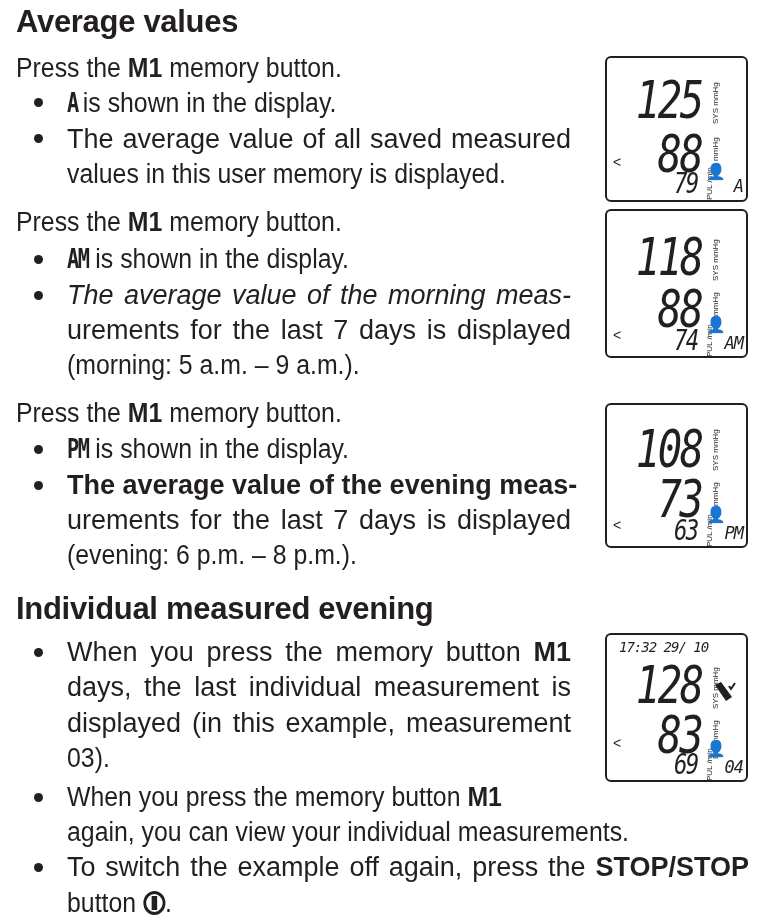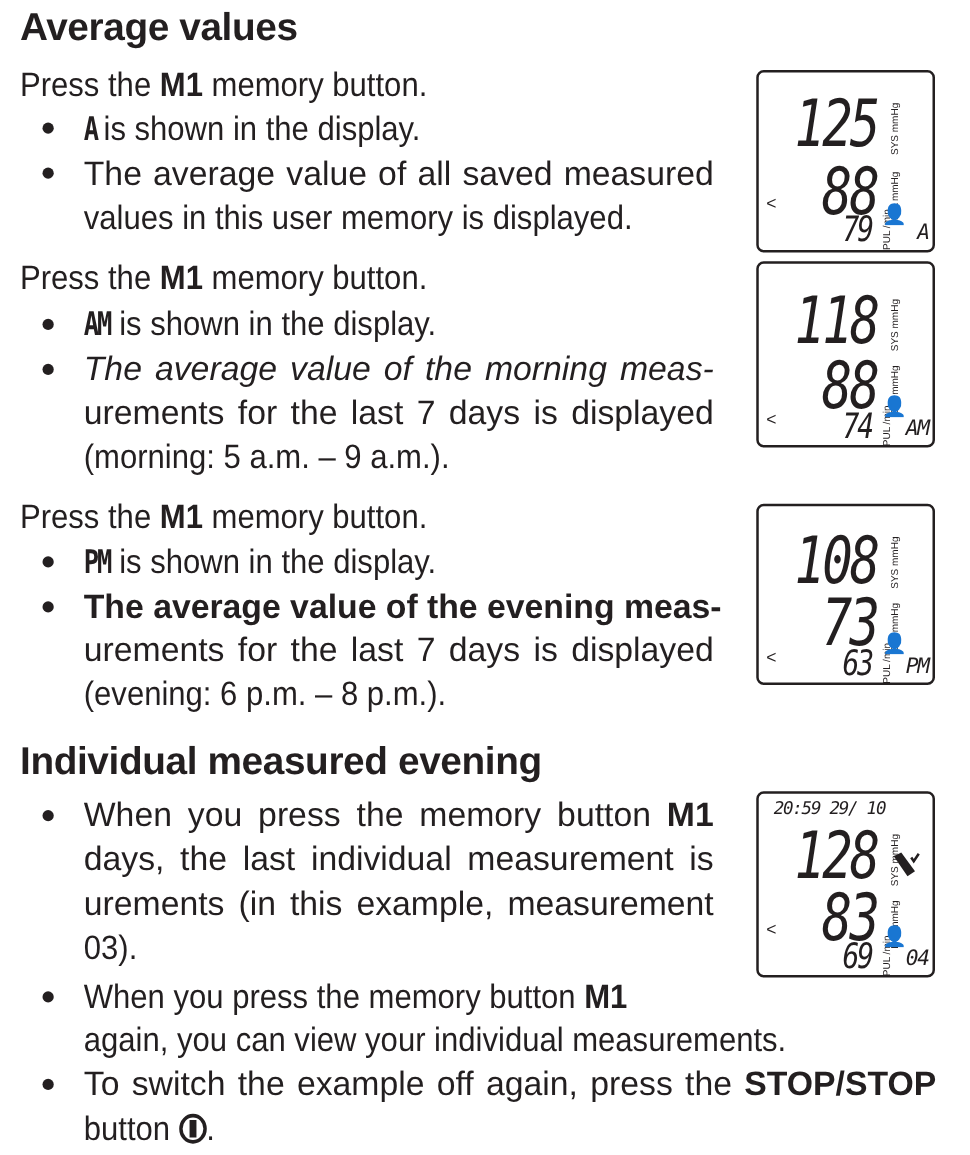--- a/index.html
+++ b/index.html
@@ -81,21 +81,21 @@
 <div class="dot" style="top:481px;"></div>
 <div class="line blt just" style="top:468px; width:504px;font-weight:bold;">The average value of the evening meas-</div>
 <div class="line blt just" style="top:503px; width:504px;">urements for the last 7 days is displayed</div>
 <div class="line blt" style="top:538px;">(evening: 6 p.m. – 8 p.m.).</div>
 
 <div class="h1" style="top:591px;">Individual measured evening</div>
 
 <div class="dot" style="top:648px;"></div>
 <div class="line blt just" style="top:635px; width:504px;"><span>When you press the memory button </span><b>M1</b></div>
 <div class="line blt just" style="top:670px; width:504px;">days, the last individual measurement is</div>
-<div class="line blt just" style="top:706px; width:504px;">urements (in this example, measurement</div>
+<div class="line blt just" style="top:706px; width:504px;">displayed (in this example, measurement</div>
 <div class="line blt" style="top:741px;">03).</div>
 
 <div class="dot" style="top:793px;"></div>
 <div class="line blt" style="top:780px;"><span>When you press the memory button </span><b>M1</b></div>
 <div class="line blt" style="top:815px;">again, you can view your individual measurements.</div>
 
 <div class="dot" style="top:863px;"></div>
 <div class="line blt just" style="top:850px; width:682px;"><span>To switch the example off again, press the </span><b>STOP/STOP</b></div>
 <div class="line blt" style="top:886px;"><span>button </span><span class="power-icon"></span><span>.</span></div>
 
@@ -129,21 +129,21 @@
   <div class="big" style="right:44px; top:68px;">73</div>
   <div class="lbl" style="left:104px; top:116px;">DIA mmHg</div>
   <div class="small" style="right:48px; top:112px;">63</div>
   <div class="lbl" style="left:98px; top:142px;">PUL /min</div>
   <div class="chev" style="top:112px;">&lt;</div>
   <div class="person" style="top:100px;">👤</div>
   <div class="mode" style="top:118px;">PM</div>
 </div>
 
 <div class="lcd" style="top:633px; height:149px;">
-  <div class="dt">20:59 29/ 10</div>
+  <div class="dt">17:32 29/ 10</div>
   <div class="big" style="right:44px; top:24px;">128</div>
   <div class="lbl" style="left:104px; top:74px;">SYS mmHg</div>
   <svg class="cuff" viewBox="0 0 24 24">
     <path d="M3 6 L9 3 L20 18 L14 22 Z" fill="#231f20"></path>
     <path d="M17 7 L19 10 L23 4" stroke="#231f20" stroke-width="2" fill="none"></path>
   </svg>
   <div class="big" style="right:44px; top:74px;">83</div>
   <div class="lbl" style="left:104px; top:124px;">DIA mmHg</div>
   <div class="small" style="right:48px; top:116px;">69</div>
   <div class="lbl" style="left:98px; top:146px;">PUL /min</div>

